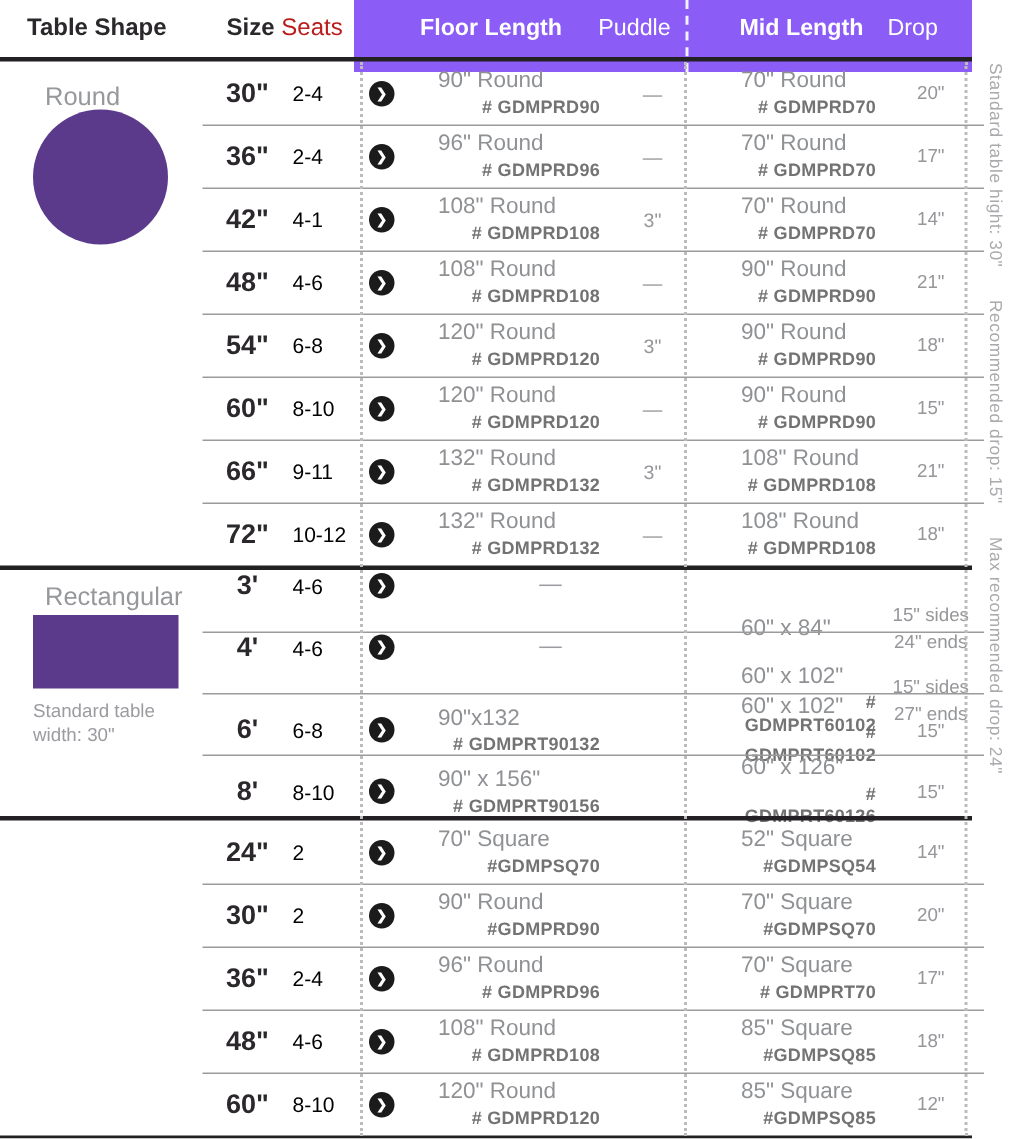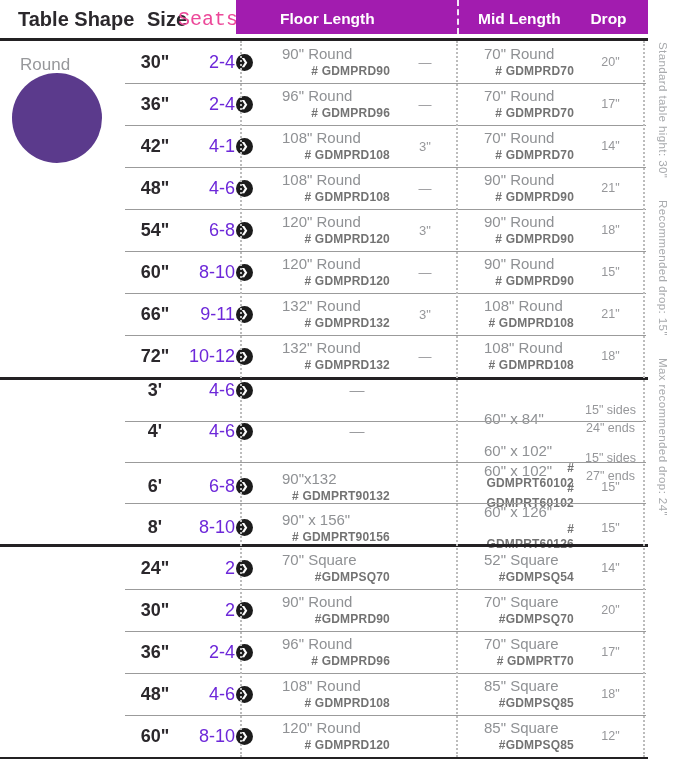--- a/index.html
+++ b/index.html
@@ -2,43 +2,43 @@
 <html><head>
 <meta charset="utf-8">
 <style>
   * { margin:0; padding:0; box-sizing:border-box; }
   body { background:#fff; font-family:"Liberation Sans", sans-serif; }
   .stage { position:relative; width:679px; height:759px; background:#fff; overflow:hidden; }
   .table-area { position:absolute; left:0; top:0; width:648px; height:759px; }
 
   
   .hdr { position:absolute; left:0; top:0; width:648px; height:38px; }
-  .hdr-label { position:absolute; top:0; height:38px; display:flex; align-items:center; font-size:20px; }
+  .hdr-label { position:absolute; top:0; height:38px; display:flex; align-items:center; font-size:16px; }
   .hdr-dark   { font-weight:bold; color:#2b282c; }
-  .hdr-gray   { color:#ec4899;font-family:Liberation Mono, monospace; }
+  .hdr-gray   { color:#b91c1c; }
   .lbl-shape  { left:18px; }
   .lbl-size   { left:137px; width:60px; justify-content:center; }
   .lbl-seats  { left:183px; width:50px; justify-content:center; }
-  .banner { position:absolute; left:236px; top:0; width:412px; height:34px; background:#a21caf; }
+  .banner { position:absolute; left:236px; top:0; width:412px; height:48px; background:#8b5cf6; }
   .banner .hdr-label { color:#fff; font-size:15.5px; }
   .b-floor { left:44px;  font-weight:bold; }
   .b-puddle{ left:152px; width:70px; justify-content:center; font-weight:normal; }
-  .b-mid   { left:242px; font-weight:bold;text-align:center; }
-  .b-drop  { left:336px; width:73px; justify-content:center; font-weight:bold; }
+  .b-mid   { left:257px; font-weight:bold;text-align:center; }
+  .b-drop  { left:336px; width:73px; justify-content:center; font-weight:normal; }
   .banner-divider { position:absolute; left:221px; top:0; bottom:0; border-left:2px dashed rgba(255,255,255,.9); }
   .thick-line { position:absolute; left:0; width:648px; height:3px; background:#232123; }
   .tl-header { top:38px; }  .tl-sep1 { top:377px; }  .tl-sep2 { top:544px; }
   .tl-bottom { top:757px; height:2px; }
 
   
   .vdots { position:absolute; top:41px; bottom:2px; width:0; border-left:2px dotted #bcbcbc; }
   .vd-1 { left:240px; } .vd-2 { left:456px; } .vd-3 { left:643px; }
 
   
-  .section { position:absolute; left:2px; width:648px; }
+  .section { position:absolute; left:12px; width:648px; }
   .sec-round  { top:41px;  height:336px; }
   .sec-rect   { top:380px; height:164px; }
   .sec-square { top:547px; height:210px; }
 
   .shape-col { position:absolute; left:0; top:0; width:123px; height:100%; }
   .shape-label { position:absolute; left:18px; color:#97989b; font-size:17px; }
   .sec-round  .shape-label { top:14px; }
   .sec-rect   .shape-label { top:8px; }
   .sec-square .shape-label { top:14px; }
   .shape-circle { position:absolute; left:10px; top:32px; width:90px; height:90px; border-radius:50%; background:#5B3A8C; }
@@ -47,21 +47,21 @@
   .shape-note { position:absolute; left:10px; top:86px; width:112px; color:#9b9ca0; font-size:12.5px; line-height:1.3; }
 
   
   .rows { position:absolute; left:0; top:0; width:648px; height:100%; }
   .row { position:relative; display:grid; grid-template-columns:123px 60px 50px 19px 136px 70px 114px 73px; align-items:center; }
   .sec-round .row, .sec-square .row { height:42px; }
   .sec-rect .row { height:41px; }
   .row:not(:first-child)::before { content:""; position:absolute; left:123px; right:4px; top:0; border-top:1px solid #9b9b9b; }
   .cell { position:relative; }
   .c-size  { grid-column:2; text-align:center; font-weight:bold; font-size:18px; color:#2b282c; }
-  .c-seats { grid-column:3; text-align:right; font-size:18px; color:#6d28d9; }
+  .c-seats { grid-column:3; text-align:left; font-size:14px; color:#000000; }
   .c-arrow { grid-column:4; display:flex; justify-content:center; }
   .arrow-badge { width:17px; height:17px; border-radius:50%; background:#1b1b1b; color:#fff; display:flex; align-items:center; justify-content:center; font-size:9px; font-weight:bold; line-height:1; }
   .c-floor { grid-column:5; padding-left:28px; display:flex; flex-direction:column; justify-content:center; }
   .c-floor.dash-span { grid-column:5 / 7; padding-left:0; align-items:center; }
   .c-floor.dash-span .pname { color:#9b9c9f; }
   .c-puddle { grid-column:6; text-align:center; font-size:13px; color:#96979a; }
   .c-mid { grid-column:7; padding-left:24px; display:flex; flex-direction:column; justify-content:center; }
   .c-drop { grid-column:8; text-align:center; font-size:12.5px; color:#96979a; white-space:pre-line; line-height:1.45; }
   .pname { font-size:15px; color:#8f9194; line-height:1.25; }
   .sku   { font-size:12px; font-weight:bold; color:#737373; letter-spacing:.2px; line-height:1.3;text-align:right; }
@@ -77,20 +77,21 @@
 
 <div class="stage">
   <div class="table-area">
 
     <div class="hdr">
       <div class="hdr-label hdr-dark lbl-shape">Table Shape</div>
       <div class="hdr-label hdr-dark lbl-size">Size</div>
       <div class="hdr-label hdr-gray lbl-seats">Seats</div>
       <div class="banner">
         <div class="hdr-label b-floor">Floor Length</div>
+        <div class="hdr-label b-puddle">Puddle</div>
         <div class="banner-divider"></div>
         <div class="hdr-label b-mid">Mid Length</div>
         <div class="hdr-label b-drop">Drop</div>
       </div>
     </div>
 
     <div class="thick-line tl-header"></div>
 
     <div class="section sec-round">
       <div class="shape-col">
@@ -240,20 +241,25 @@
       <div class="sku"># GDMPRD108</div>
     </div>
     <div class="cell c-drop">18"</div>
   </div>
 </div>
     </div>
 
     <div class="thick-line tl-sep1"></div>
 
     <div class="section sec-rect">
+      <div class="shape-col">
+        <div class="shape-label">Rectangular</div>
+        <div class="shape-rect"></div>
+        <div class="shape-note">Standard table width: 30"</div>
+      </div>
       <div class="rows">
   <div class="row">
     <div class="cell c-size">3'</div>
     <div class="cell c-seats">4-6</div>
     <div class="cell c-arrow">
       <span class="arrow-badge">❯</span>
     </div>
     <div class="cell c-floor dash-span">
       <div class="pname">—</div>
 

